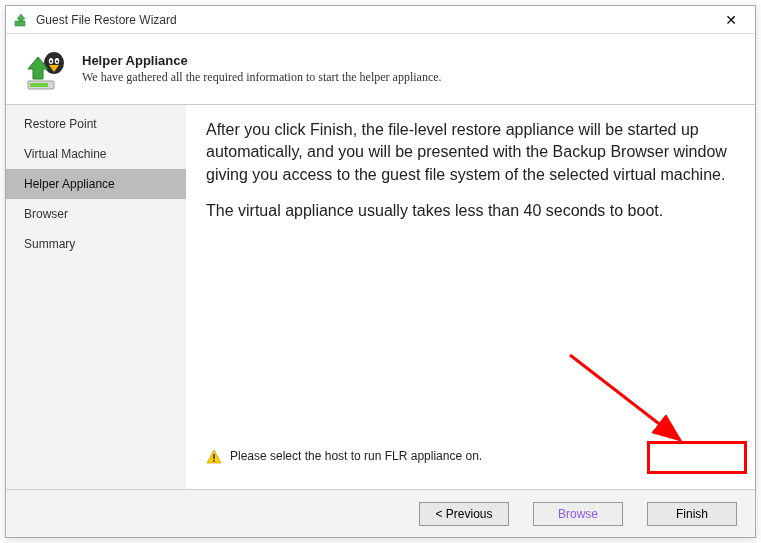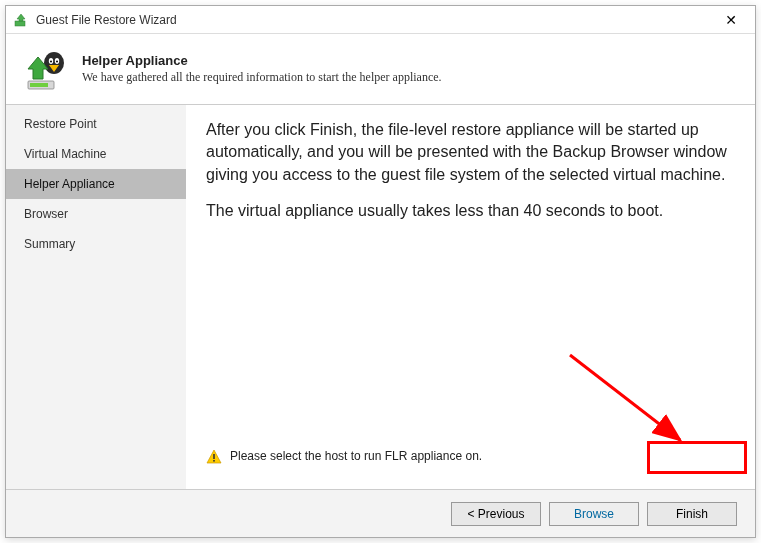--- a/index.html
+++ b/index.html
@@ -129,32 +129,32 @@
       cursor: pointer;
     }
     
     .footer {
       height: 48px;
       border-top: 1px solid #ccc;
       display: flex;
       align-items: center;
       justify-content: flex-end;
       padding: 0 18px;
-      gap: 8px;
+      gap: 24px;
       background: #f3f3f3;
     }
     .footer button {
       width: 90px; height: 24px;
       border: 1px solid #999;
       background: #e8e8e8;
       font-size: 12px;
       cursor: pointer;
     }
     .footer button:disabled {
-      color: #0369a1;
+      color: #8b5cf6;
       cursor: default;
       background: #eee;
     }
     
     .annotation-box {
       position: absolute;
       border: 3px solid #ff0000;
       pointer-events: none;
     }
     .annotation-arrow {

